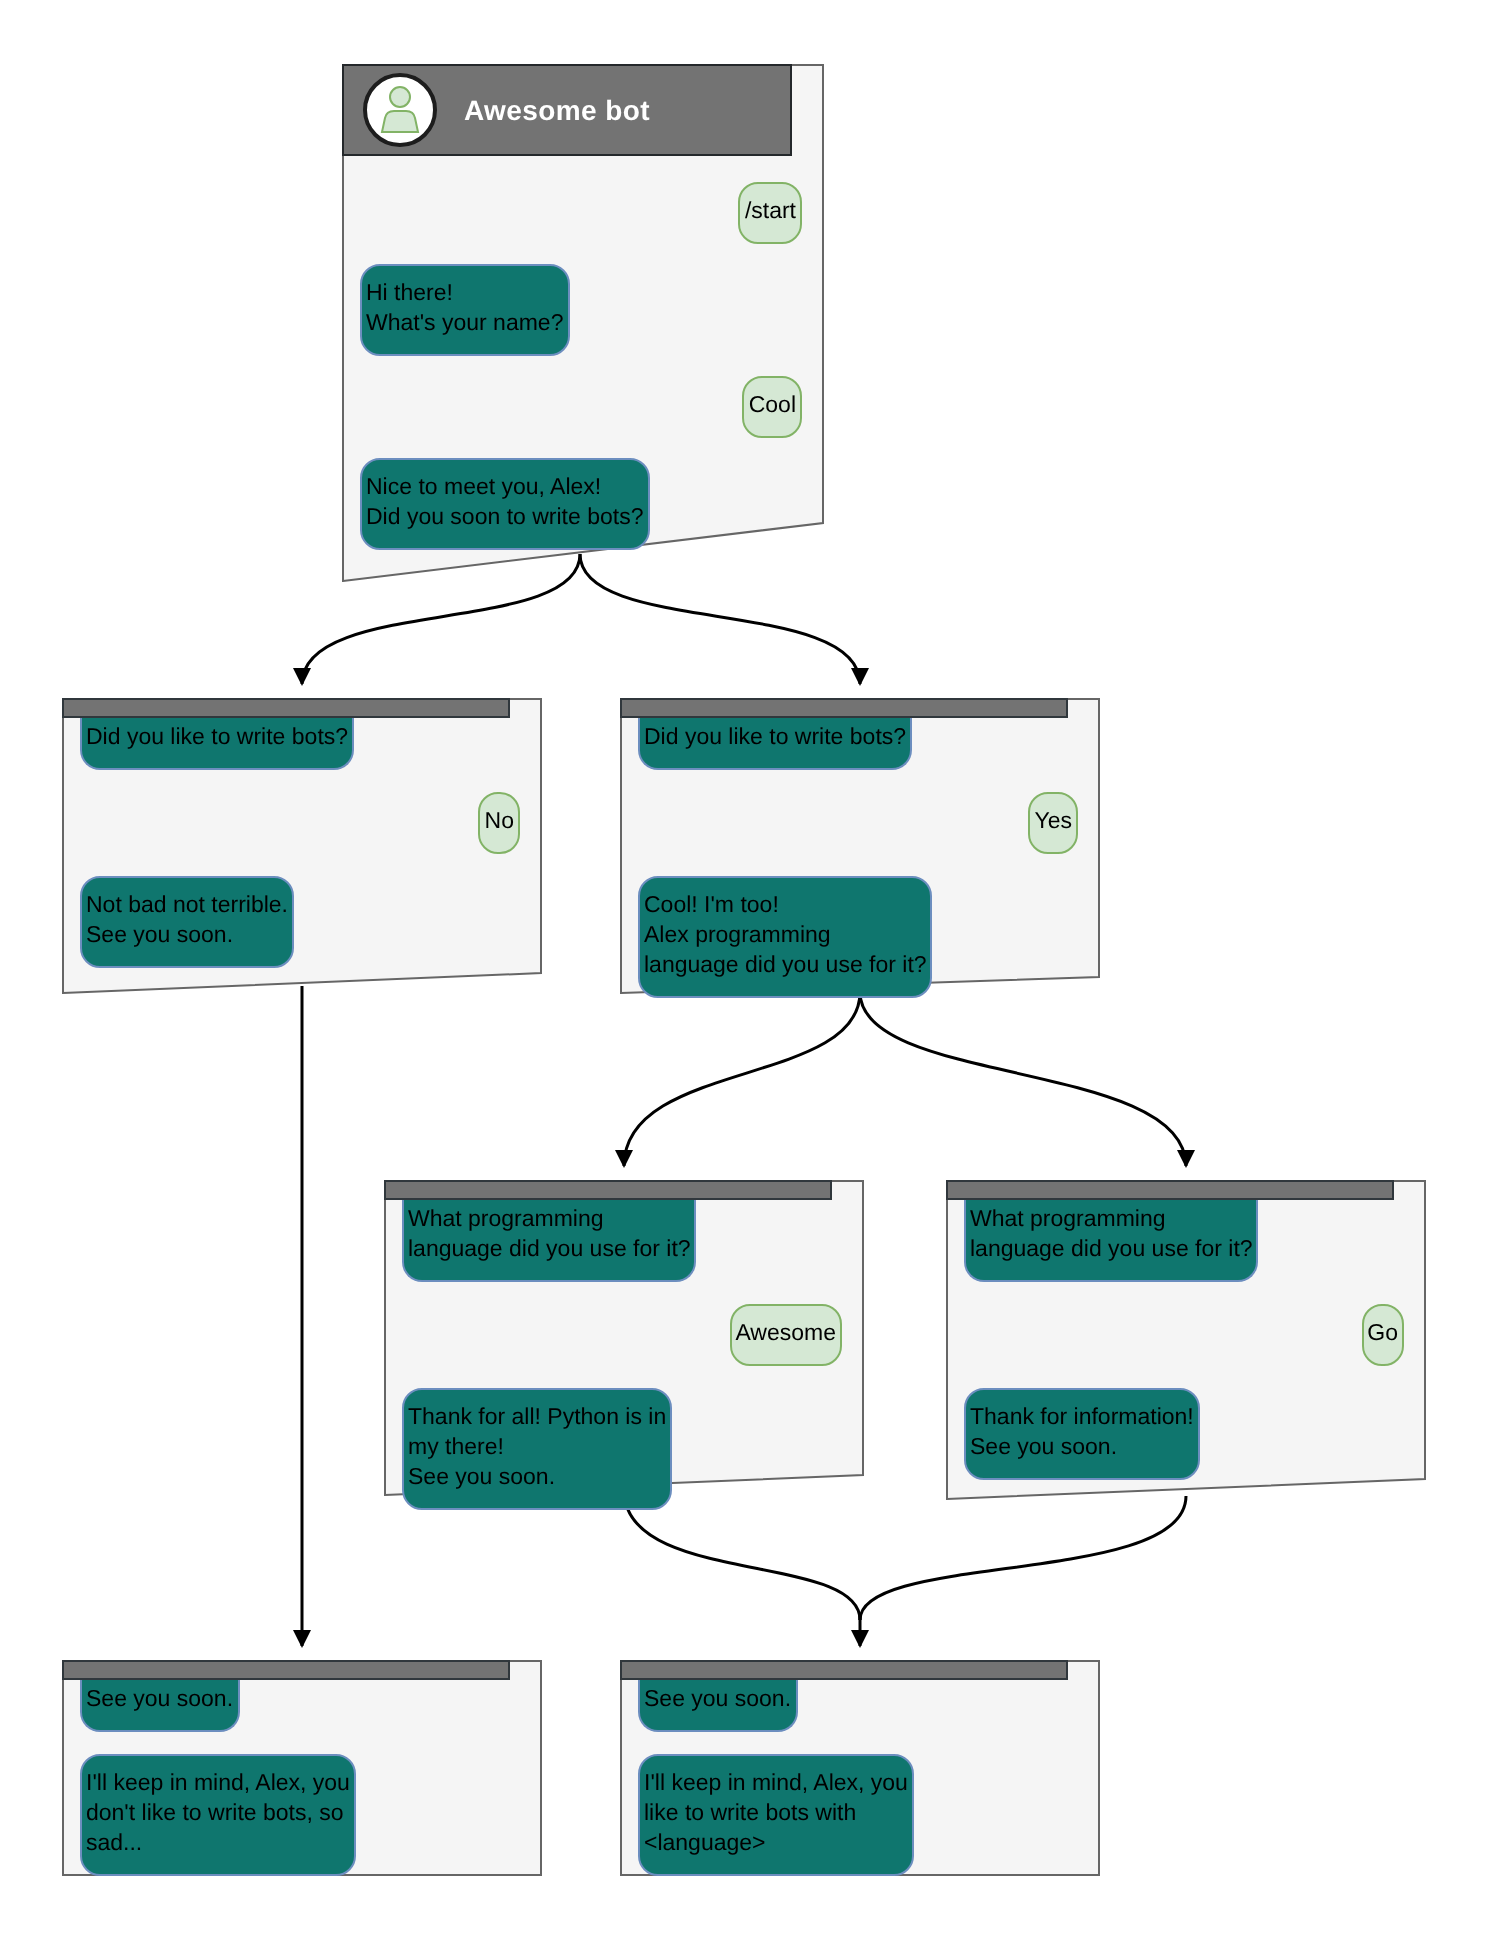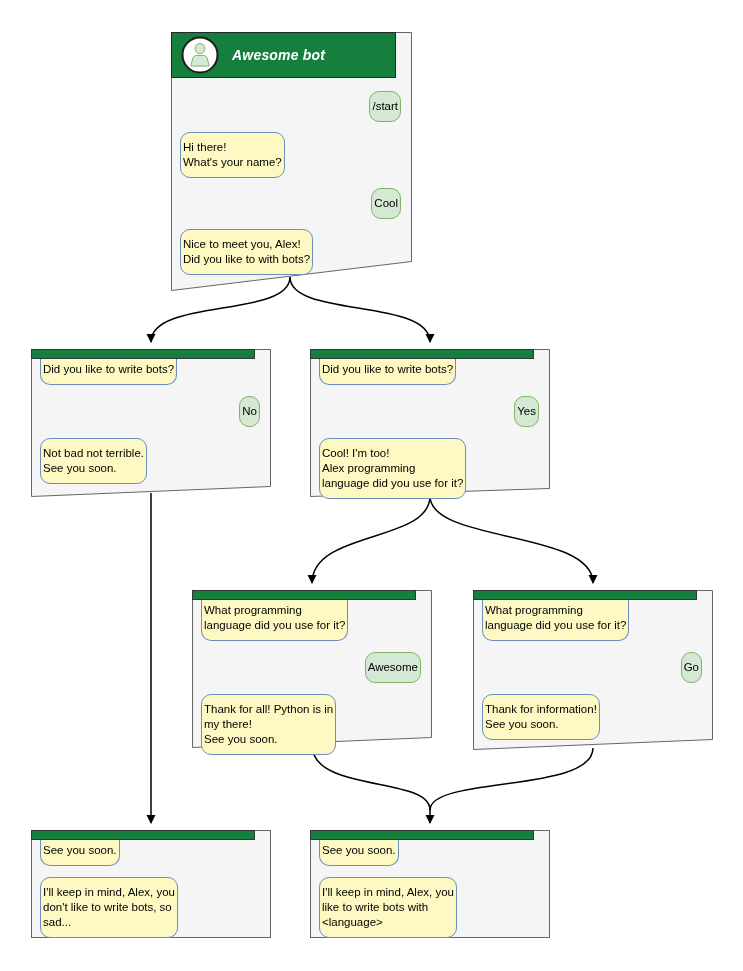--- a/index.html
+++ b/index.html
@@ -4,40 +4,40 @@
 <style>
   html,body { margin:0; padding:0; background:#ffffff; }
   .canvas {
     position:relative; width:743px; height:971px; background:#ffffff;
     font-family:"Liberation Sans", sans-serif; overflow:hidden;
   }
   .window { position:absolute; }
   .frame { position:absolute; left:0; top:0; }
   .header {
     position:absolute; left:0; right:16px; top:0;
-    background:#15803d; border:1px solid #30373c; box-sizing:border-box;
-    display:flex; align-items:center;font-style:italic;
+    background:#737373; border:1px solid #30373c; box-sizing:border-box;
+    display:flex; align-items:center;
   }
   .main-header { height:46px; padding-left:9px; gap:13px; border-color:#24282b; }
   .bar { height:10px; }
   .title {
     color:#ffffff; font-size:14px; font-weight:bold; letter-spacing:0.2px;
   }
   .body {
     position:absolute; left:0; right:0;
     display:flex; flex-direction:column;
   }
   .start-body { top:46px; padding:13px 11px 0 9px; gap:10px; }
   .sub-body { top:10px; padding:0 11px 0 9px; gap:11px; }
   .msg {
     font-size:11.5px; line-height:15px; color:#000000;
     white-space:pre-line; width:fit-content; max-width:178px;
     border-radius:10px; padding:7px 2px; box-sizing:border-box;
   }
-  .bot  { background:#fef9c3; border:1px solid #6C8EBF; align-self:flex-start; }
+  .bot  { background:#0f766e; border:1px solid #6C8EBF; align-self:flex-start; }
   .user { background:#D5E8D4; border:1px solid #82B366; align-self:flex-end; }
   .clipped { border-top:none; border-radius:0 0 10px 10px; padding-top:3px; }
   .arrows { position:absolute; left:0; top:0; pointer-events:none; }
 </style>
 </head>
 <body>
 
 <div class="canvas">
 
   <svg class="arrows" width="743" height="971" viewBox="0 0 743 971">
@@ -69,21 +69,21 @@
         <path d="M10,30 L11.5,23 C12,20.5 13.5,19.5 16,19.5 L22,19.5 C24.5,19.5 26,20.5 26.5,23 L28,30 Z" fill="#D5E8D4" stroke="#82B366"></path>
       </svg>
       <span class="title">Awesome bot</span>
     </div>
     <div class="body start-body">
       <div class="msg user">/start</div>
       <div class="msg bot">Hi there!
 What's your name?</div>
       <div class="msg user">Cool</div>
       <div class="msg bot">Nice to meet you, Alex!
-Did you like to with bots?</div>
+Did you soon to write bots?</div>
     </div>
   </div>
 
   <div class="window" style="left:31px; top:349px; width:240px; height:148px;">
     <svg class="frame" width="240" height="148">
       <path d="M0.5,0.5 L239.5,0.5 L239.5,137.5 L0.5,147.5 Z" fill="#F5F5F5" stroke="#666666"></path>
     </svg>
     <div class="header bar"></div>
     <div class="body sub-body">
       <div class="msg bot clipped">Did you like to write bots?</div>

